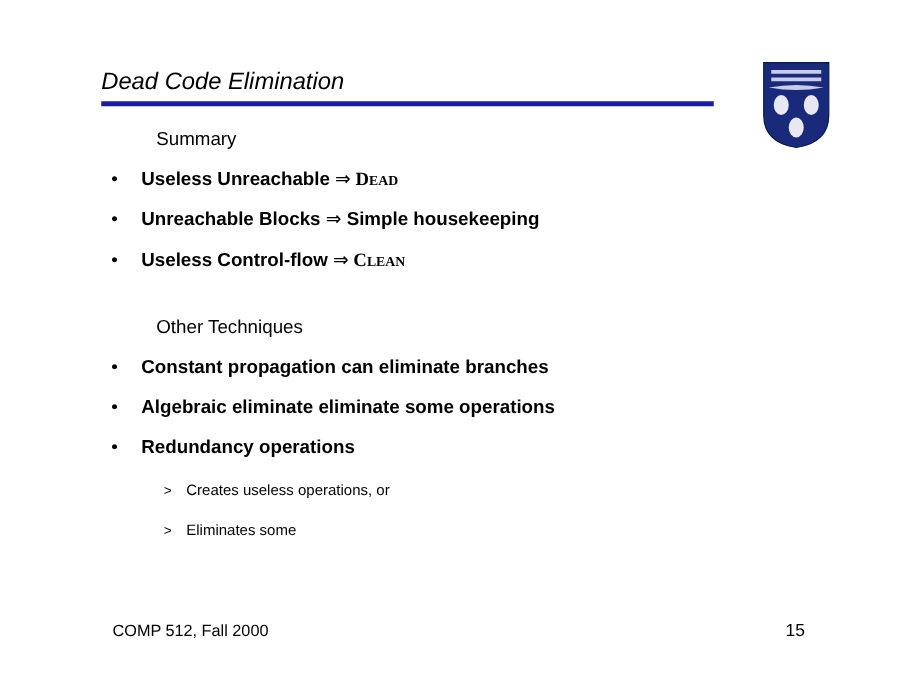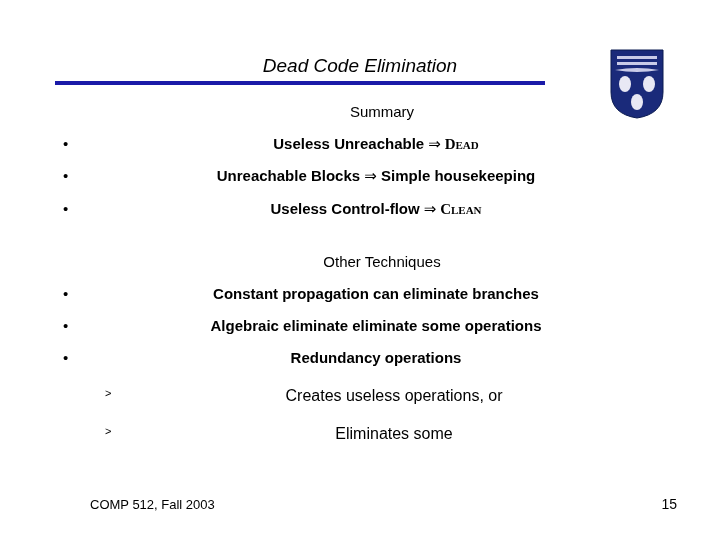--- a/index.html
+++ b/index.html
@@ -5,24 +5,23 @@
   * { margin: 0; padding: 0; box-sizing: border-box; }
   body {
     width: 720px;
     height: 540px;
     background: #fff;
     font-family: Arial, Helvetica, sans-serif;
     position: relative;
     color: #000;
   }
   .slide {
-    padding: 55px 55px 0 55px;
+    padding: 55px 55px 0 81px;
     position: relative;
     height: 100%;
-    text-align: center;
   }
   .title {
     font-style: italic;
     font-size: 19px;
     font-weight: normal;
     margin-bottom: 4px;
   }
   .title-rule {
     height: 4px;
     background: #1a1aa8;
@@ -64,21 +63,21 @@
   .smallcaps {
     font-variant: small-caps;
     font-family: Liberation Serif, serif;
   }
   ul.sub {
     list-style: none;
     margin-top: 6px;
     margin-left: 18px;
   }
   ul.sub > li {
-    font-size: 16px;
+    font-size: 12px;
     line-height: 1.45;
     padding-left: 18px;
     position: relative;
     margin-bottom: 2px;
     margin-top: 15px;
   }
   ul.sub > li::before {
     content: ">";
     position: absolute;
     left: 0;
@@ -86,21 +85,21 @@
     font-size: 11px;
   }
   .footer-left {
     position: absolute;
     left: 90px;
     bottom: 28px;
     font-size: 13px;
   }
   .footer-right {
     position: absolute;
-    right: 43px;
+    right: 76px;
     bottom: 28px;
     font-size: 14px;
   }
 </style>
 </head>
 <body>
 
 <div class="slide">
 
   <svg class="crest" viewBox="0 0 56 72">
@@ -141,16 +140,16 @@
     </li>
     <li>
       <b>Redundancy operations</b>
       <ul class="sub">
         <li>Creates useless operations, or</li>
         <li>Eliminates some</li>
       </ul>
     </li>
   </ul>
 
-  <div class="footer-left">COMP 512, Fall 2003</div>
+  <div class="footer-left">COMP 512, Fall 2000</div>
   <div class="footer-right">15</div>
 
 </div>
 
 </body></html>

